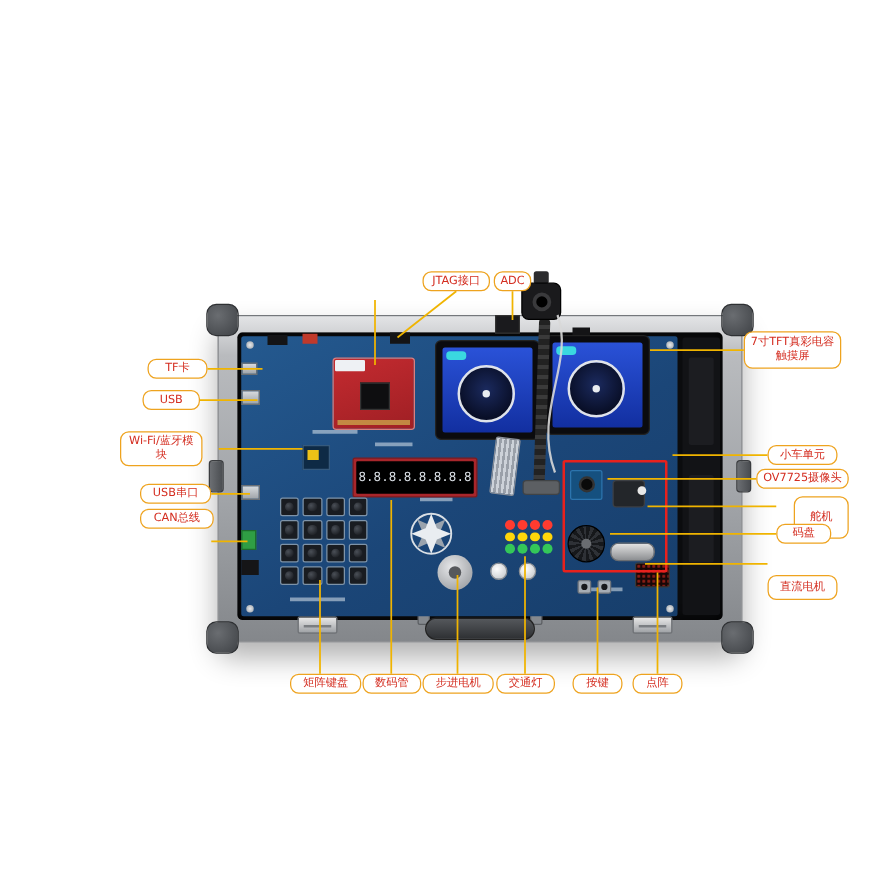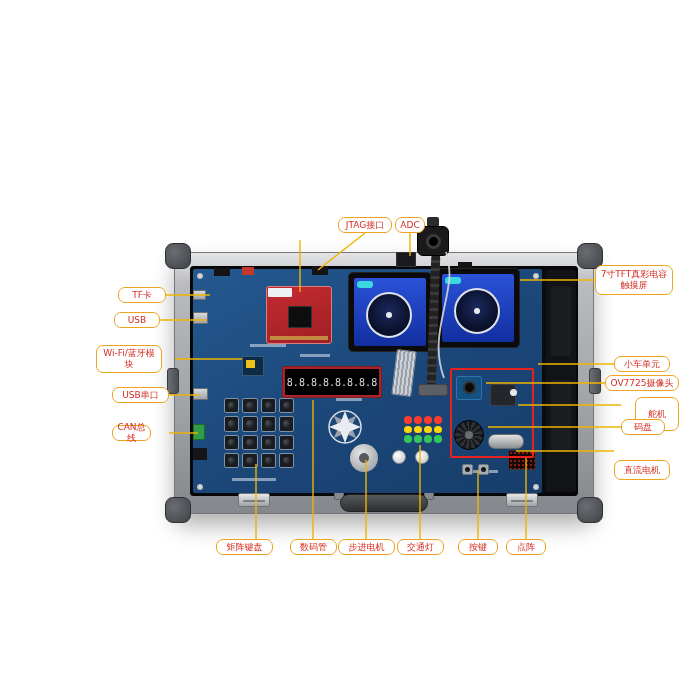--- a/index.html
+++ b/index.html
@@ -241,27 +241,27 @@
     </g>
   </svg>
 
 
   <div class="callout" style="left:338px;top:217px;width:54px;height:16px">JTAG接口</div>
   <div class="callout" style="left:395px;top:217px;width:30px;height:16px">ADC</div>
   <div class="callout" style="left:118px;top:287px;width:48px;height:16px">TF卡</div>
   <div class="callout" style="left:114px;top:312px;width:46px;height:16px">USB</div>
   <div class="callout" style="left:96px;top:345px;width:66px;height:28px">Wi-Fi/蓝牙模块</div>
   <div class="callout" style="left:112px;top:387px;width:57px;height:16px">USB串口</div>
-  <div class="callout" style="left:112px;top:425px;width:39px;height:16px">CAN总线</div>
+  <div class="callout" style="left:112px;top:407px;width:59px;height:16px">CAN总线</div>
   <div class="callout" style="left:595px;top:265px;width:78px;height:30px">7寸TFT真彩电容触摸屏</div>
   <div class="callout" style="left:614px;top:356px;width:56px;height:16px">小车单元</div>
   <div class="callout" style="left:605px;top:375px;width:74px;height:16px">OV7725摄像头</div>
   <div class="callout" style="left:635px;top:397px;width:44px;height:34px">舵机</div>
   <div class="callout" style="left:621px;top:419px;width:44px;height:16px">码盘</div>
   <div class="callout" style="left:614px;top:460px;width:56px;height:20px">直流电机</div>
-  <div class="callout" style="left:216px;top:539px;width:57px;height:16px">矩阵键盘</div>
+  <div class="callout" style="left:232px;top:539px;width:57px;height:16px">矩阵键盘</div>
   <div class="callout" style="left:290px;top:539px;width:47px;height:16px">数码管</div>
   <div class="callout" style="left:338px;top:539px;width:57px;height:16px">步进电机</div>
   <div class="callout" style="left:397px;top:539px;width:47px;height:16px">交通灯</div>
   <div class="callout" style="left:458px;top:539px;width:40px;height:16px">按键</div>
   <div class="callout" style="left:506px;top:539px;width:40px;height:16px">点阵</div>
 
 </div>
 
 </body></html>

